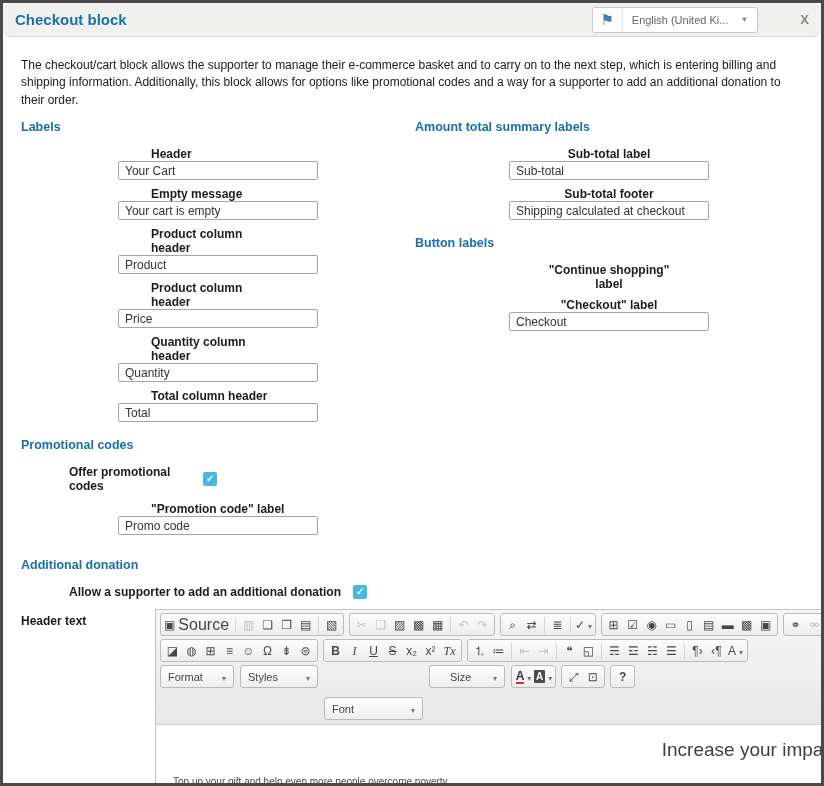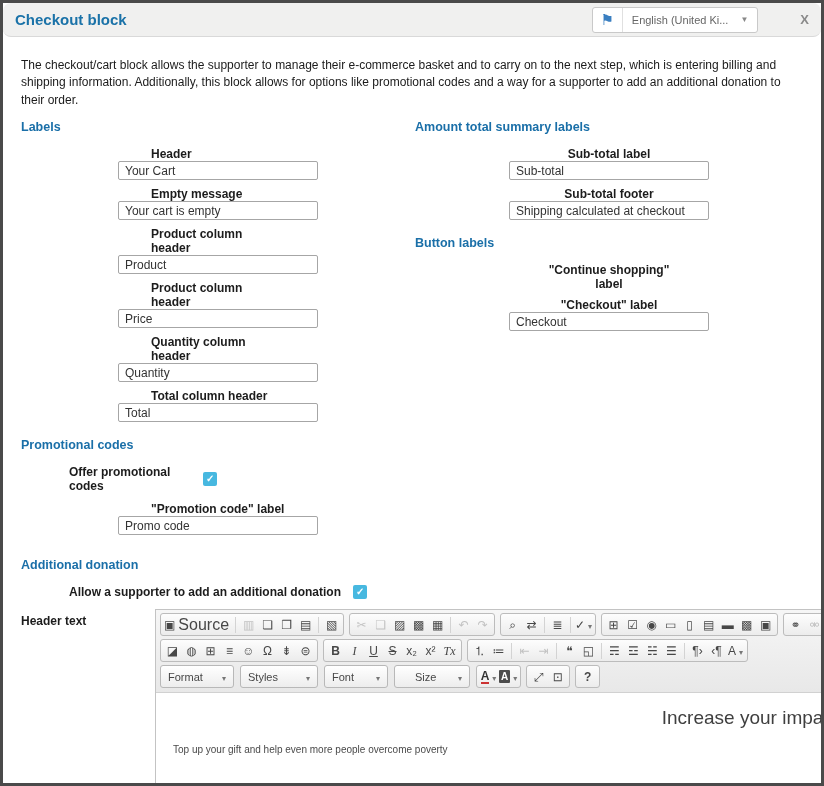--- a/index.html
+++ b/index.html
@@ -78,21 +78,21 @@
   .tb-btn.underline .glyph { text-decoration:underline; }
   .tb-btn.strike .glyph { text-decoration:line-through; }
   .tb-text { font-size:16px; color:#474747; margin-left:3px; margin-right:2px; }
   .tb-sep { width:1px; height:16px; background:#d3d3d3; margin:0 3px; }
   .caret::after { content:"▾"; font-size:8px; color:#777; margin-left:3px; }
   .tb-dd {
     display:flex; align-items:center; justify-content:space-between;
     border:1px solid #b8b8b8; border-radius:3px; background:linear-gradient(#ffffff,#ededed);
     height:23px; padding:0 7px; font-size:11px; color:#474747; margin-right:6px; cursor:pointer;
   }
-  .dd-styles{ width:74px; } .dd-format{ width:78px; } .dd-font{ width:64px; } .dd-size{ width:76px;padding-left:20px; }
+  .dd-styles{ width:74px; } .dd-format{ width:78px; } .dd-font{ width:99px;margin-top:32px; } .dd-size{ width:76px;padding-left:20px; }
   .tc-a { font-size:12px; font-weight:bold; color:#333; border-bottom:2px solid #c33; line-height:1; }
   .bc-a { font-size:10px; font-weight:bold; color:#fff; background:#4c4c4c; padding:0 2px; border-radius:1px; line-height:1.3; }
   .ed-content { height:188px; padding:14px 17px; background:#fff; overflow:hidden; cursor:text; }
   .ed-h { font-size:19px; color:#3f3f3f; font-weight:normal; margin:0 0 15px 0;text-align:right; }
   .ed-p { font-size:10px; color:#4a4a4a; margin:0; }
 </style>
 </head>
 <body>
 
 <div class="hdr">

